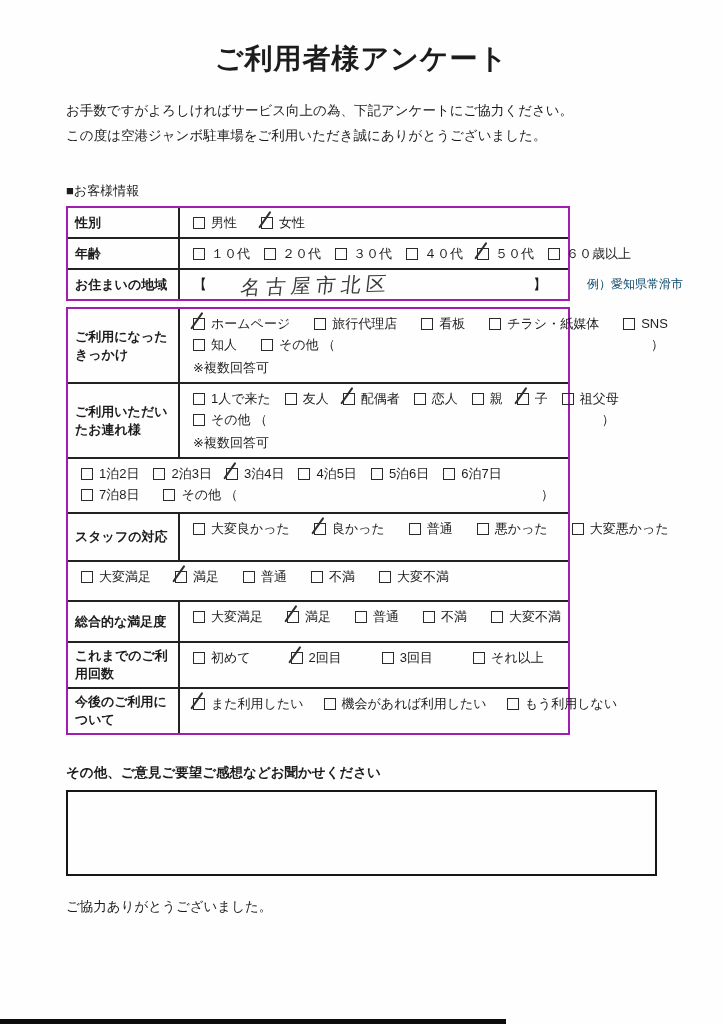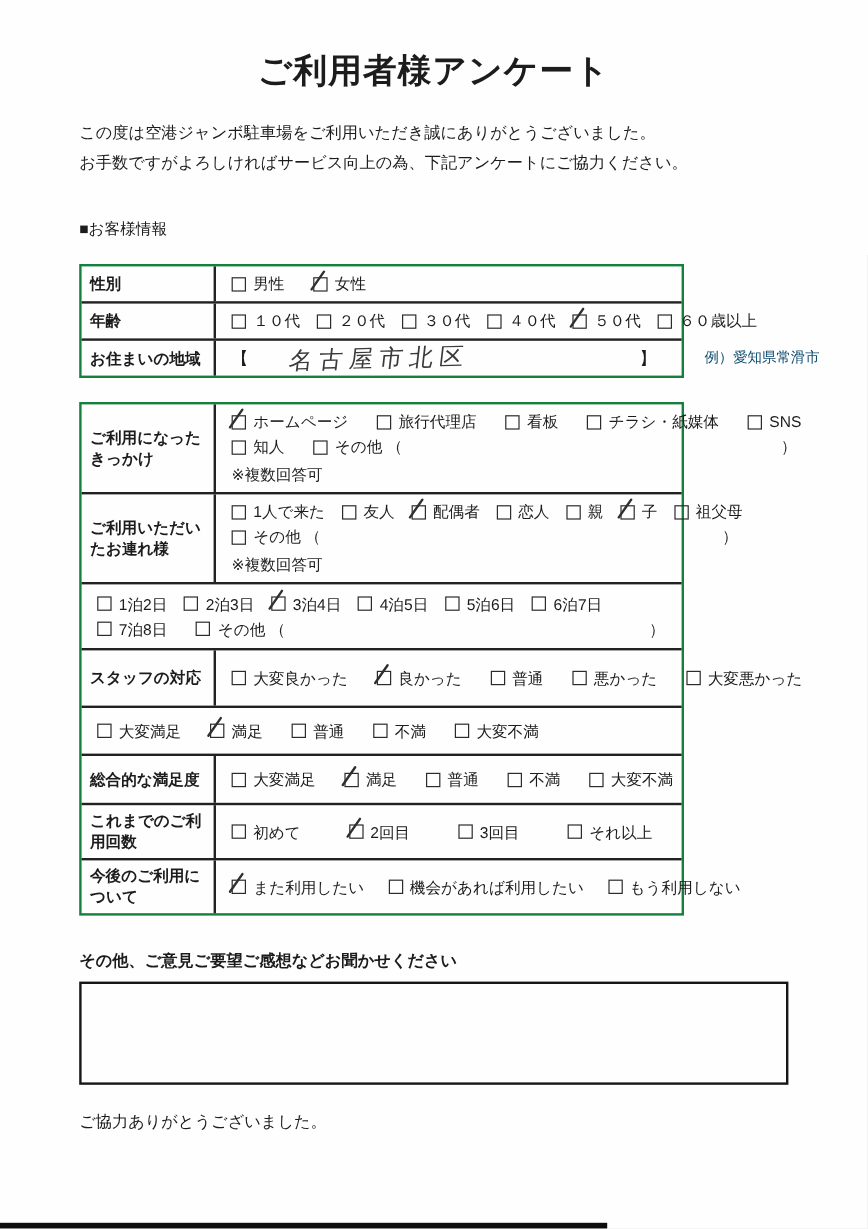--- a/index.html
+++ b/index.html
@@ -25,22 +25,22 @@
     margin-top:20px;
     font-size:13.5px;
     line-height:25px;
   }
   .section-heading{
     margin-top:34px;
     font-size:13px;
   }
   .section-heading.second{margin-top:16px;}
   .stable{
-    margin-top:20px;
-    border:2px solid #15803d;
+    margin-top:6px;
+    border:2px solid #a21caf;
     width:504px;
     box-sizing:border-box;
   }
   .trow{display:flex;}
   .trow + .trow{border-top:2px solid #222;}
   .tlabel{
     width:112px;
     flex:0 0 112px;
     box-sizing:border-box;
     border-right:2px solid #222;
@@ -48,21 +48,21 @@
     font-size:13px;
     line-height:18px;
     padding:4px 4px 4px 7px;
     display:flex;
     align-items:center;
   }
   .tcontent{
     flex:1;
     display:flex;
     flex-direction:column;
-    justify-content:center;
+    justify-content:flex-start;
     padding:4px 10px 4px 13px;
     box-sizing:border-box;
   }
   .customer .tcontent{min-height:28px;}
   .usage .trow:nth-child(1) .tcontent{min-height:66px;}
   .usage .trow:nth-child(2) .tcontent{min-height:68px;}
   .usage .trow:nth-child(3) .tcontent{min-height:53px;}
   .usage .trow:nth-child(4) .tcontent{min-height:46px;}
   .usage .trow:nth-child(5) .tcontent{min-height:38px;}
   .usage .trow:nth-child(6) .tcontent{min-height:39px;}
@@ -139,22 +139,22 @@
   }
 </style>
 </head>
 <body>
 
 <div class="page">
 
   <h1 class="title">ご利用者様アンケート</h1>
 
   <div class="intro">
+    <div>お手数ですがよろしければサービス向上の為、下記アンケートにご協力ください。</div>
     <div>この度は空港ジャンボ駐車場をご利用いただき誠にありがとうございました。</div>
-    <div>お手数ですがよろしければサービス向上の為、下記アンケートにご協力ください。</div>
   </div>
 
   <div class="section-heading">■お客様情報</div>
   <div class="stable customer">
       <div class="trow">
         <div class="tlabel">性別</div>
         <div class="tcontent">
           <div class="opt-line">
             <span class="opt">
               <span class="box"></span>

